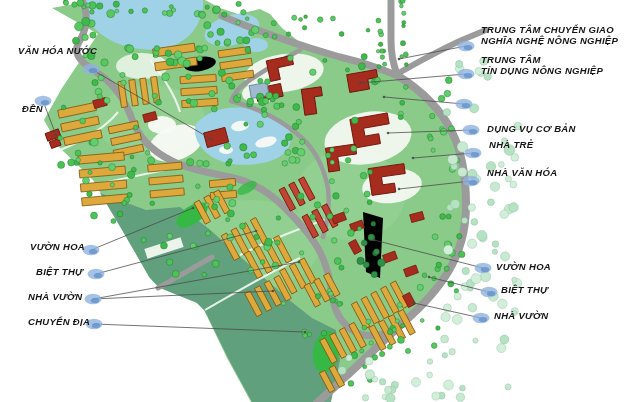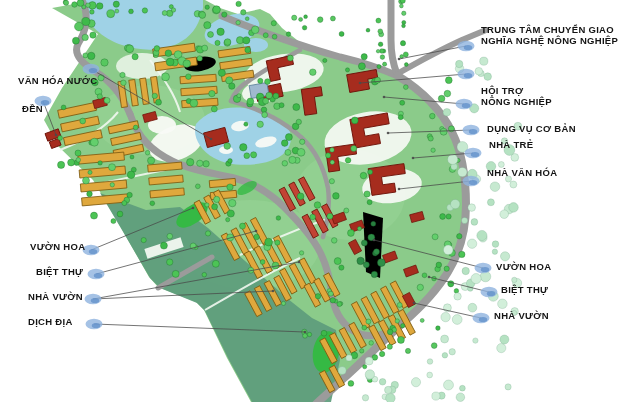--- a/index.html
+++ b/index.html
@@ -1,21 +1,21 @@
 <!DOCTYPE html>
 <html style="--c-land: #8bcb8a; --c-land-light: #9dd69a; --c-land-dark: #5d9c7c; --c-water: #9fd2e6; --c-road: #9b9b9b; --c-path: #f2f8f1; --c-plaza: #f8faf6; --c-red: #a62c1e; --c-red-stroke: #6e140a; --c-blue: #9fb9cf; --c-leaf: #35b944; --c-leader: #4a4a4a; --c-text: #141414;"><head>
 <meta charset="utf-8">
 <style>
   html,body{margin:0;padding:0;background:#fff;}
   #stage{position:relative;width:624px;height:402px;background:#ffffff;overflow:hidden;
          font-family:"Liberation Sans",sans-serif;}
   #map-svg{position:absolute;left:0;top:0;}
   .map-label{position:absolute;font-weight:bold;font-size:9.5px;line-height:10.5px;
              letter-spacing:.3px;color:var(--c-text,#141414);white-space:nowrap;}
-  .map-label span{display:block;}
+  .map-label span{display:block;font-style:italic;}
 </style>
 </head>
 <body>
 
 <div id="stage">
 
 <svg id="map-svg" width="624" height="402" viewBox="0 0 624 402">
 
   <g>
     <path style="fill:var(--c-land)" d="M52,8 L96,0 L205,0 L220,8 L238,14 L260,9 L270,14 L282,28
@@ -723,46 +723,46 @@
         <circle cx="211" cy="139" r="1.3" fill="#4a4a4a" opacity="0.9"></circle>
         <circle cx="56" cy="135" r="1.3" fill="#4a4a4a" opacity="0.9"></circle>
         <circle cx="193" cy="208" r="1.3" fill="#4a4a4a" opacity="0.9"></circle>
         <circle cx="256" cy="231" r="1.3" fill="#4a4a4a" opacity="0.9"></circle>
         <circle cx="299" cy="262" r="1.3" fill="#4a4a4a" opacity="0.9"></circle>
         <circle cx="273" cy="291" r="1.3" fill="#4a4a4a" opacity="0.9"></circle>
         <circle cx="305" cy="332" r="1.3" fill="#4a4a4a" opacity="0.9"></circle>
       </g>
 </svg>
 
-  <div class="map-label" style="left:18px;top:76px">
+  <div class="map-label" style="left:18px;top:46px">
       <span>VĂN HÓA NƯỚC</span>
     </div>
   <div class="map-label" style="left:22px;top:104px">
       <span>ĐỀN</span>
     </div>
   <div class="map-label" style="left:30px;top:242px">
       <span>VƯỜN HOA</span>
     </div>
   <div class="map-label" style="left:36px;top:267px">
       <span>BIỆT THỰ</span>
     </div>
   <div class="map-label" style="left:28px;top:292px">
       <span>NHÀ VƯỜN</span>
     </div>
   <div class="map-label" style="left:28px;top:317px">
-      <span>DỊCH ĐỊA</span>
+      <span>CHUYỂN ĐỊA</span>
     </div>
 
   <div class="map-label" style="left:481px;top:25px">
     <span>TRUNG TÂM CHUYỂN GIAO</span>
     <span>NGHĨA NGHỆ NÔNG NGHIỆP</span>
   </div>
-  <div class="map-label" style="left:481px;top:86px">
-    <span>HỘI TRỢ</span>
-    <span>NÔNG NGHIỆP</span>
+  <div class="map-label" style="left:481px;top:55px">
+    <span>TRUNG TÂM</span>
+    <span>TÍN DỤNG NÔNG NGHIỆP</span>
   </div>
   <div class="map-label" style="left:487px;top:124px">
       <span>DỤNG VỤ CƠ BẢN</span>
     </div>
   <div class="map-label" style="left:489px;top:140px">
       <span>NHÀ TRẺ</span>
     </div>
   <div class="map-label" style="left:487px;top:168px">
       <span>NHÀ VĂN HÓA</span>
     </div>

